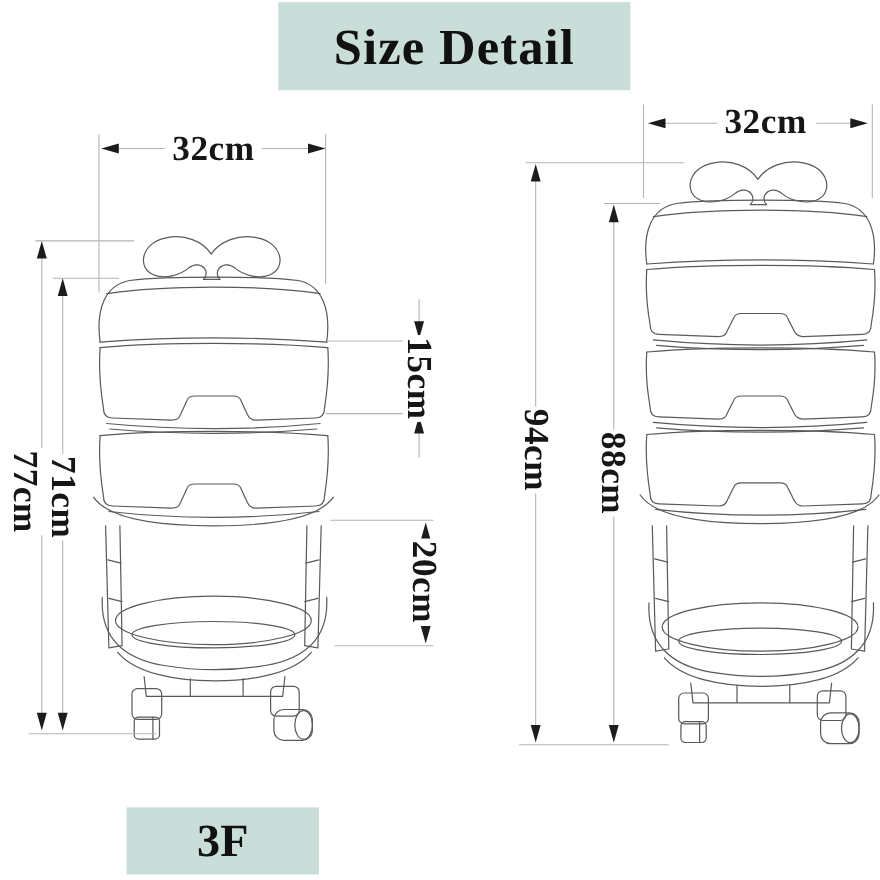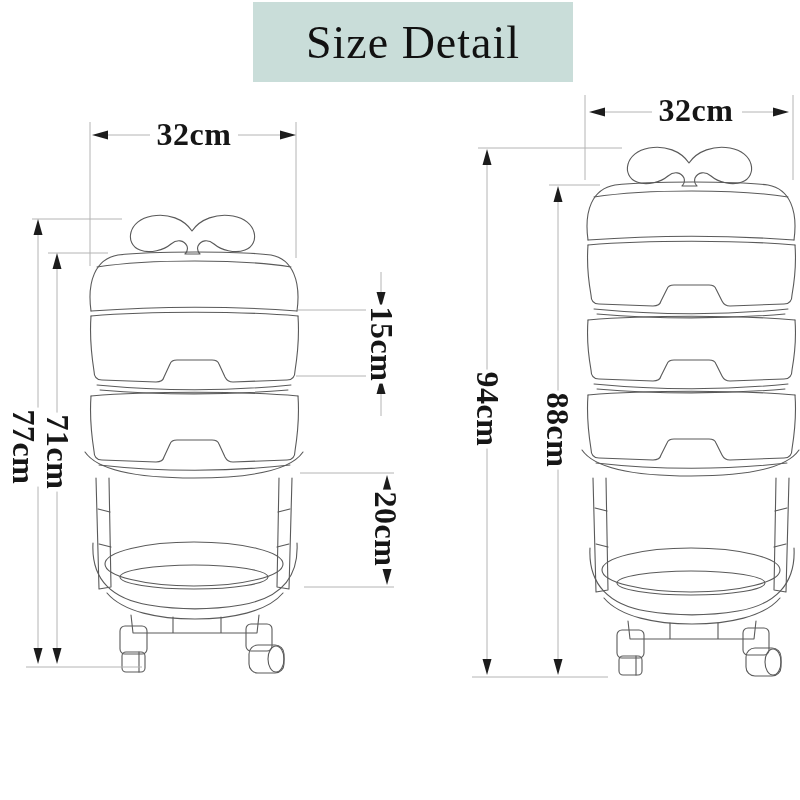--- a/index.html
+++ b/index.html
@@ -1,20 +1,20 @@
 <!DOCTYPE html>
 <html><head>
 <meta charset="utf-8">
 <style>
   html,body{margin:0;padding:0;background:#fff;}
   #stage{position:relative;width:800px;height:800px;background:#fff;overflow:hidden;
          font-family:"Liberation Serif","DejaVu Serif",serif;}
   #lineart{position:absolute;left:0;top:0;}
   .panel{position:absolute;background:#c9ddd9;display:flex;align-items:center;justify-content:center;
-         color:#111;font-weight:400;}
+         color:#111;font-weight:700;}
   #title-panel{left:253px;top:2px;width:320px;height:80px;font-size:46px;letter-spacing:1px;}
   #floor-3f{left:115px;top:734px;width:175px;height:61px;font-size:42px;}
   #floor-4f{left:620px;top:731px;width:165px;height:57px;font-size:42px;}
   .dim{position:absolute;font-weight:700;font-size:32px;color:#161616;letter-spacing:.5px;
        white-space:nowrap;line-height:1;transform:translate(-50%,-50%);}
   .dim.rot{transform:translate(-50%,-50%) rotate(90deg);background:#fff;padding:0 2px;}
 </style>
 </head>
 <body>
 
@@ -141,14 +141,17 @@
   <div class="dim" style="left:194px;top:134px;">32cm</div>
   <div class="dim rot" style="left:24px;top:447px;">77cm</div>
   <div class="dim rot" style="left:58px;top:452px;">71cm</div>
   <div class="dim rot" style="left:382px;top:344px;">15cm</div>
   <div class="dim rot" style="left:386px;top:529px;">20cm</div>
 
   <div class="dim" style="left:696px;top:110px;">32cm</div>
   <div class="dim rot" style="left:488px;top:409px;">94cm</div>
   <div class="dim rot" style="left:558px;top:430px;">88cm</div>
 
+  <div class="panel" id="floor-3f">
+    <span>3F</span>
+  </div>
 
 </div>
 
 </body></html>

